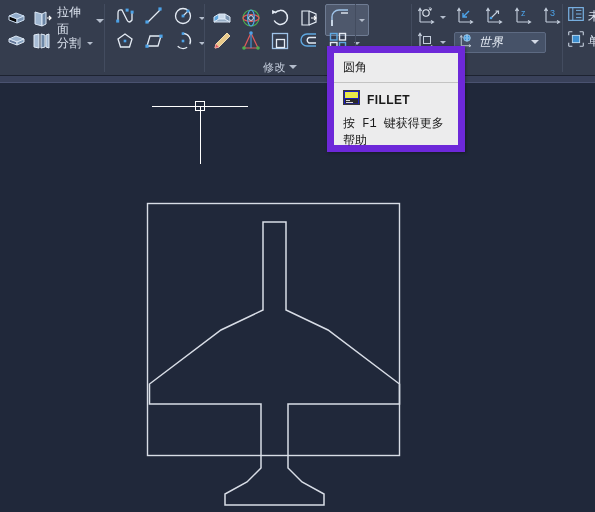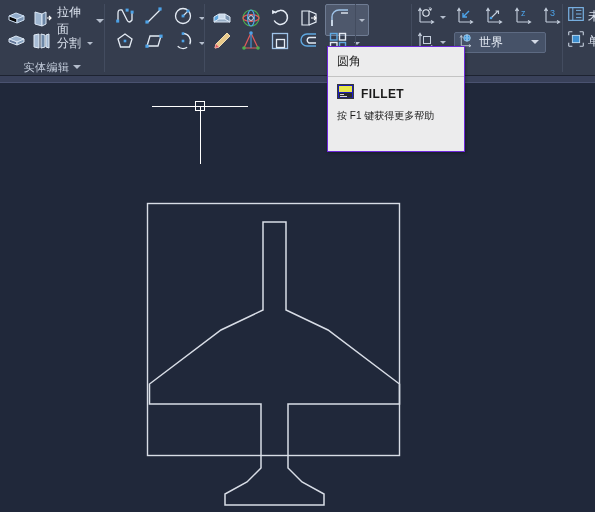--- a/index.html
+++ b/index.html
@@ -94,35 +94,35 @@
     position: absolute; border: 1px solid #ffffff; background: transparent;
   }
 
   .plane { position: absolute; left: 0; top: 0; }
 
   
   .tooltip {
     position: absolute;
     left: 327px; top: 46px; width: 138px; height: 106px;
     background: #ececed;
-    border: 1px solid #6d28d9;
+    border: 7px solid #6d28d9;
     box-shadow: 1px 1px 3px rgba(0,0,0,.35);
     z-index: 50;
     padding: 6px 9px 0 9px;
   }
   .tt-title { color: #1a1a1a; font-size: 12px; line-height: 16px; }
   .tt-desc  { color: #2e2e2e; font-size: 11.5px; line-height: 16px; margin-top: 6px; }
   .tt-rule {
     height: 1px; background: #c3c3c3; margin: 7px -9px 0 -9px;
   }
   .tt-cmdrow {
     display: flex; align-items: center; gap: 7px; margin-top: 7px;
   }
   .tt-cmd { color: #1a1a1a; font-size: 12px; font-weight: bold; letter-spacing: .4px; }
-  .tt-help { color: #1a1a1a; font-size: 10px; margin-top: 6px; }
+  .tt-help { color: #1a1a1a; font-size: 12px; margin-top: 6px; font-family: Liberation Mono, monospace; }
 </style>
 </head>
 <body>
 
 <div id="app">
 
   <div class="ribbon">
 
     <div class="panel" style="left:0; width:104px;">
       <div class="panel-body">
@@ -155,24 +155,20 @@
           <span class="icon" style="margin-left:3px;">
             <svg width="22" height="22" viewBox="0 0 22 22">
               <path d="M4 4 L11 6 L11 18 L4 16 Z" fill="#9fb6d0" stroke="#dde8f5" stroke-width="1"></path>
               <path d="M11 6 L15 4 L15 16 L11 18 Z" fill="#6d87a6" stroke="#dde8f5" stroke-width="1"></path>
               <path d="M16 10 L20 10 M18 8 L20 10 L18 12" stroke="#ffffff" stroke-width="1.2" fill="none"></path>
             </svg>
           </span>
           <span class="lbl" style="color:#dbe2ee;font-size:12px;margin-left:4px;">拉伸面</span>
           <span class="caret" style="margin-left:6px;"></span>
         </div>
-      </div>
-      <div class="panel-title">
-        <span class="ttl">实体编辑</span>
-        <span class="caret"></span>
       </div>
     </div>
     <div class="panel-sep" style="left:104px;"></div>
 
     <div class="panel" style="left:105px; width:99px;">
       <div class="panel-body">
         <div class="row" style="left:8px; top:4px;">
           <span class="icon">
             <svg width="24" height="24" viewBox="0 0 24 24">
               <path d="M5 17 L5 9 Q5 5 9 6 L14 16 Q16 20 19 16 L19 8" stroke="#e4ebf4" stroke-width="1.3" fill="none"></path>
@@ -302,20 +298,24 @@
             <svg width="24" height="24" viewBox="0 0 24 24">
               <rect x="4.5" y="4.5" width="6.5" height="6.5" stroke="#5fa8e0" stroke-width="1.4" fill="none"></rect>
               <rect x="13.5" y="4.5" width="6" height="6.5" stroke="#e4ebf4" stroke-width="1.4" fill="none"></rect>
               <rect x="4.5" y="13.5" width="6.5" height="6" stroke="#e4ebf4" stroke-width="1.4" fill="none"></rect>
               <rect x="13.5" y="13.5" width="6" height="6" stroke="#5fa8e0" stroke-width="1.4" fill="none"></rect>
             </svg>
           </span>
           <span class="caret sm" style="margin-left:4px;"></span>
         </div>
       </div>
+      <div class="panel-title">
+        <span class="ttl">修改</span>
+        <span class="caret"></span>
+      </div>
     </div>
     <div class="panel-sep" style="left:355px;"></div>
 
     <div class="panel-sep" style="left:411px;"></div>
 
     <div class="panel" style="left:412px; width:150px;">
       <div class="panel-body">
         <div class="row" style="left:4px; top:4px;">
           <span class="icon">
             <svg width="22" height="22" viewBox="0 0 22 22">
@@ -350,21 +350,21 @@
             </svg>
           </span>
           <span class="icon" style="margin-left:7px;">
             <svg width="22" height="22" viewBox="0 0 22 22">
               <path d="M4 18 L4 5 M2.4 7 L4 4.4 L5.6 7" stroke="#c6d0de" stroke-width="1.1" fill="none"></path>
               <path d="M4 18 L17 18 M15 16.4 L17.6 18 L15 19.6" stroke="#c6d0de" stroke-width="1.1" fill="none"></path>
               <text x="8" y="12" font-size="9" fill="#4da3e8" font-family="sans-serif">3</text>
             </svg>
           </span>
         </div>
-        <div class="row" style="left:4px; top:29px;">
+        <div class="row" style="left:4px; top:29px;font-style:italic;">
           <span class="icon">
             <svg width="22" height="22" viewBox="0 0 22 22">
               <path d="M4 18 L4 5 M2.4 7 L4 4.4 L5.6 7" stroke="#c6d0de" stroke-width="1.1" fill="none"></path>
               <path d="M4 18 L17 18 M15 16.4 L17.6 18 L15 19.6" stroke="#c6d0de" stroke-width="1.1" fill="none"></path>
               <rect x="7.5" y="7.5" width="7" height="7" stroke="#c6d0de" stroke-width="1" fill="none"></rect>
             </svg>
           </span>
           <span class="caret sm" style="margin-left:2px;"></span>
 
           <span style="margin-left:8px; width:92px; height:21px; background:#465268; border:1px solid #5d6a82; border-radius:2px; display:flex; align-items:center; padding:0 3px;">

